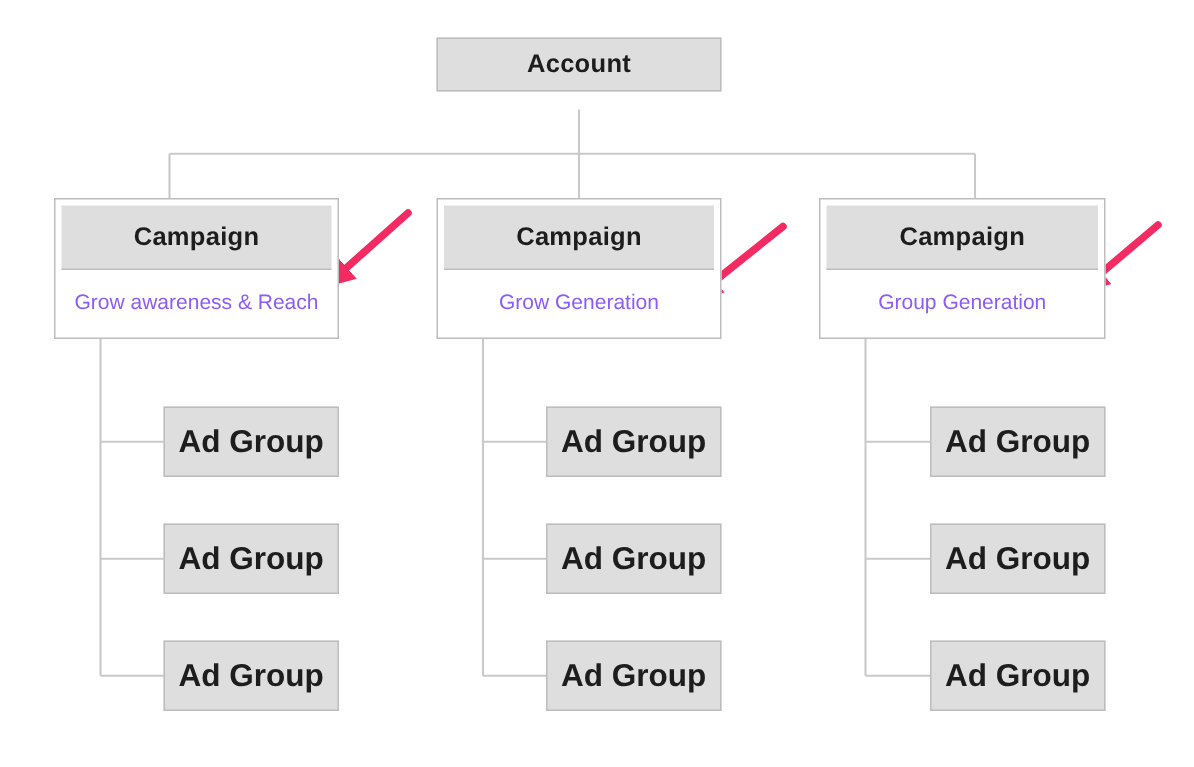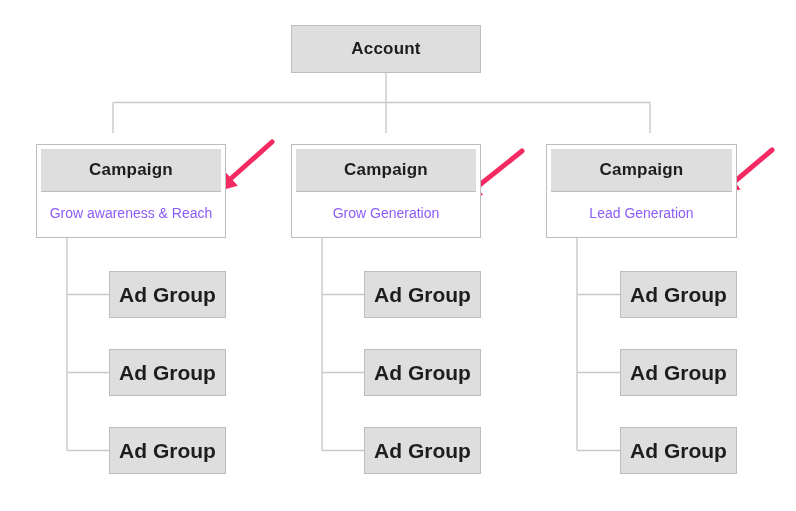--- a/index.html
+++ b/index.html
@@ -47,21 +47,20 @@
   .node .title {
     font-size: 17px;
     font-weight: bold;
     letter-spacing: 0.2px;
   }
   .campaign {
     flex-direction: column;
     align-items: stretch;
     justify-content: flex-start;
     padding: 4px;
-    margin-top: 12px;
   }
   .campaign-header {
     box-sizing: border-box;
     height: 47px;
     background: var(--box-fill, #dedede);
     border-bottom: 1.5px solid var(--box-border, #bdbdbd);
     display: flex;
     align-items: center;
     justify-content: center;
   }
@@ -124,21 +123,21 @@
       <line class="wire" x1="577" y1="450.5" x2="621" y2="450.5"></line>
     </g>
 
     <g>
       <line class="arrow" x1="272" y1="142" x2="217" y2="191" marker-end="url(#ah)"></line>
       <line class="arrow" x1="522" y1="151" x2="462" y2="199" marker-end="url(#ah)"></line>
       <line class="arrow" x1="772" y1="150" x2="720" y2="194" marker-end="url(#ah)"></line>
     </g>
   </svg>
 
-  <div class="node" style="left:291px; top:25px; width:190px; height:48px;">
+  <div class="node" style="left:291px; top:25px; width:190px; height:36px;">
     <span class="title">Account</span>
   </div>
 
   <div class="node campaign" style="left:36px; top:132px; width:190px; height:94px;">
     <div class="campaign-header">
       <span class="title">Campaign</span>
     </div>
     <div class="campaign-subtitle">Grow awareness &amp; Reach</div>
   </div>
 
@@ -146,21 +145,21 @@
     <div class="campaign-header">
       <span class="title">Campaign</span>
     </div>
     <div class="campaign-subtitle">Grow Generation</div>
   </div>
 
   <div class="node campaign" style="left:546px; top:132px; width:191px; height:94px;">
     <div class="campaign-header">
       <span class="title">Campaign</span>
     </div>
-    <div class="campaign-subtitle">Lead Generation</div>
+    <div class="campaign-subtitle">Group Generation</div>
   </div>
 
   <div class="node adgroup" style="left:109px; top:271px; width:117px; height:47px;">Ad Group</div>
   <div class="node adgroup" style="left:109px; top:349px; width:117px; height:47px;">Ad Group</div>
   <div class="node adgroup" style="left:109px; top:427px; width:117px; height:47px;">Ad Group</div>
 
   <div class="node adgroup" style="left:364px; top:271px; width:117px; height:47px;">Ad Group</div>
   <div class="node adgroup" style="left:364px; top:349px; width:117px; height:47px;">Ad Group</div>
   <div class="node adgroup" style="left:364px; top:427px; width:117px; height:47px;">Ad Group</div>
 

